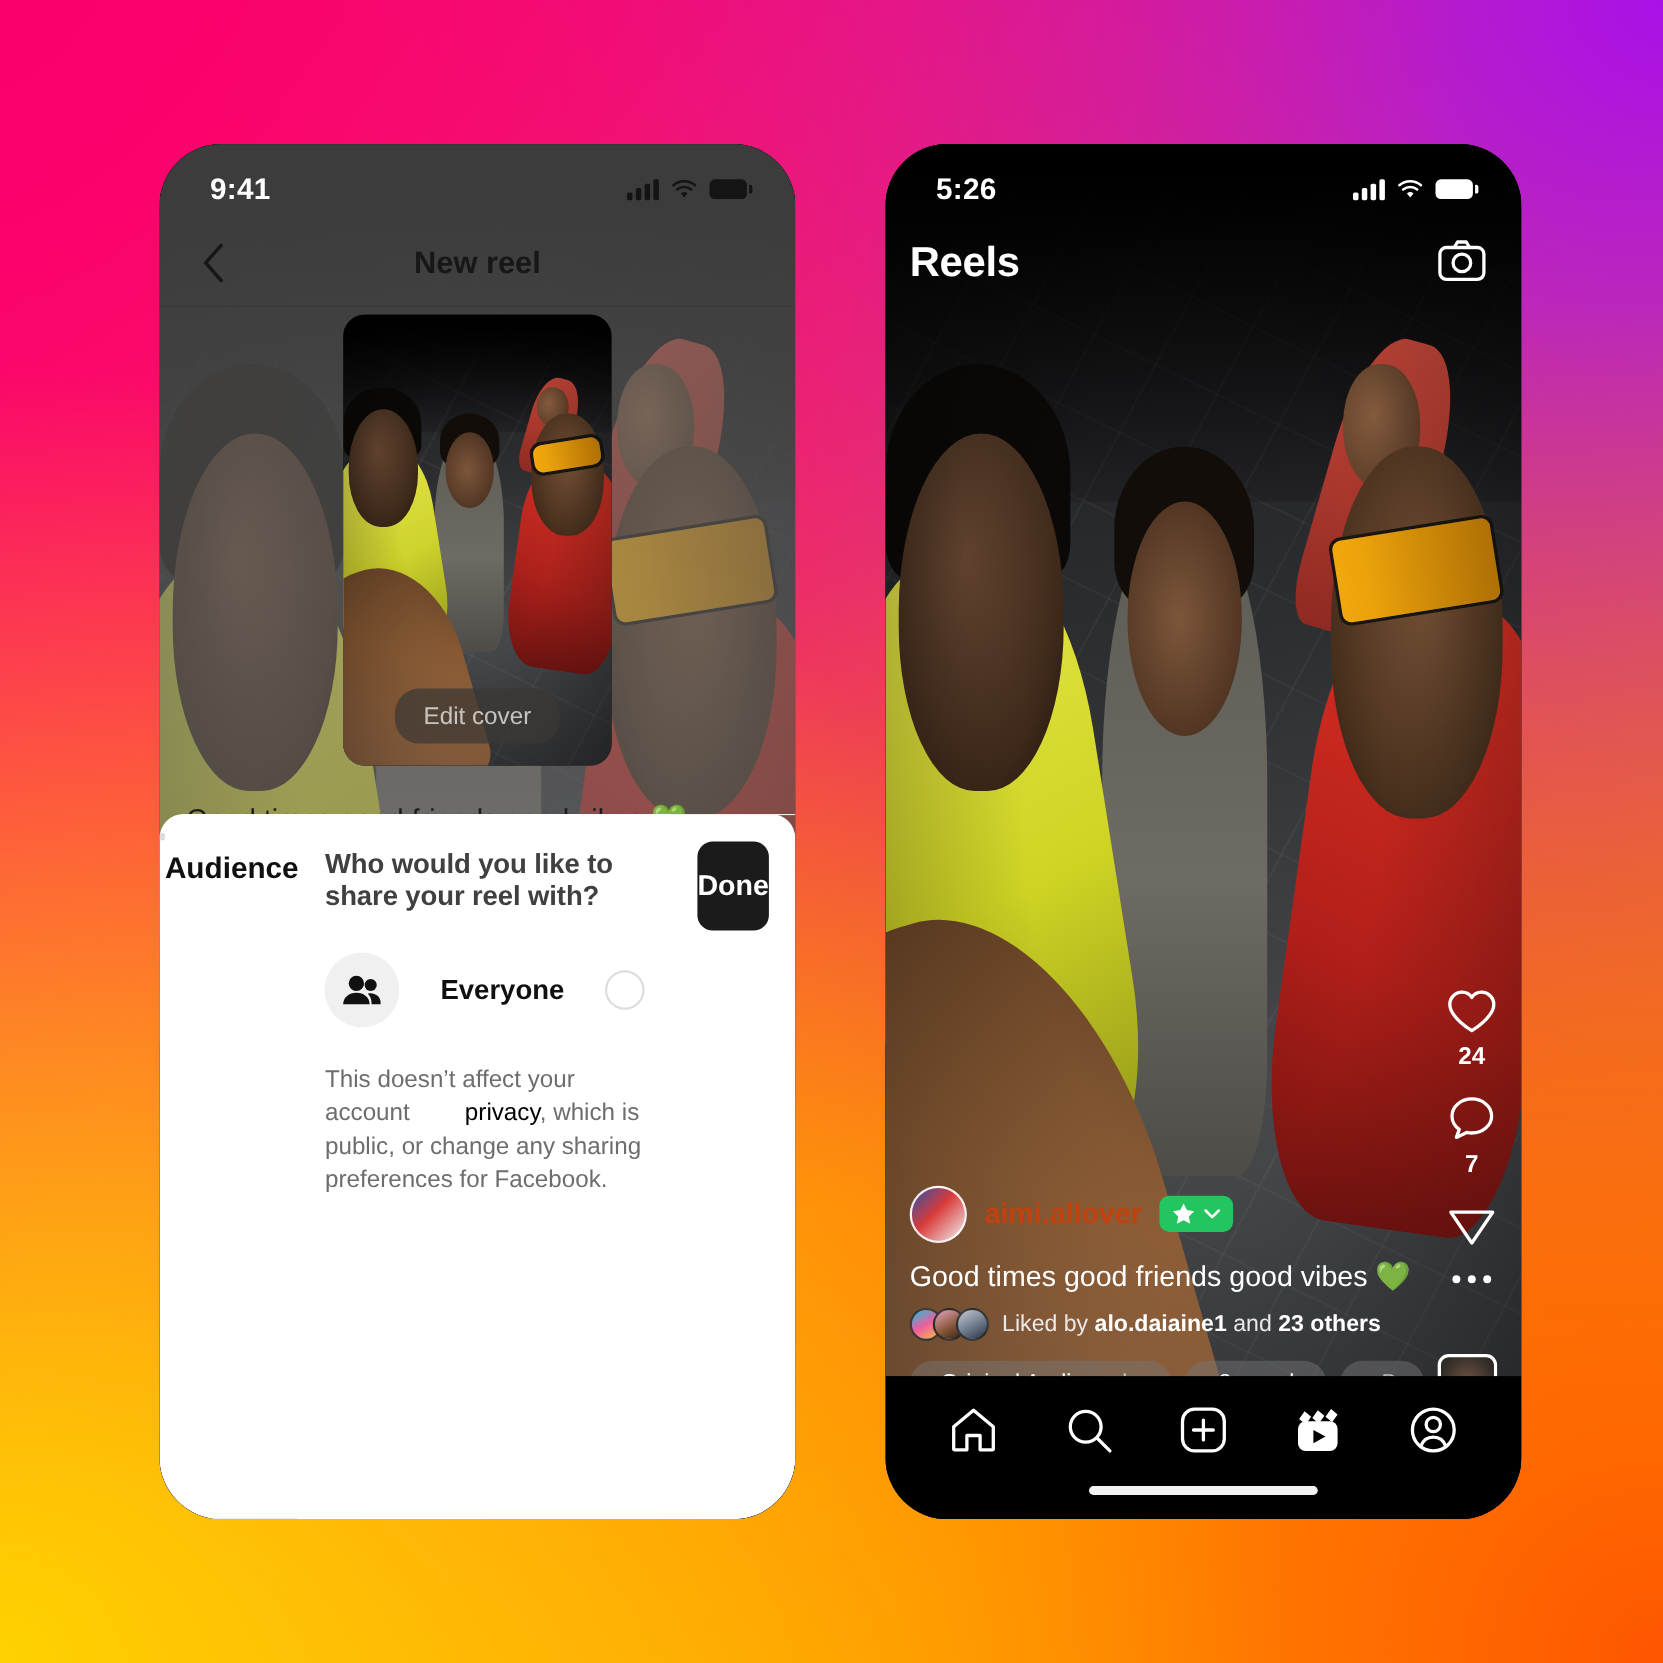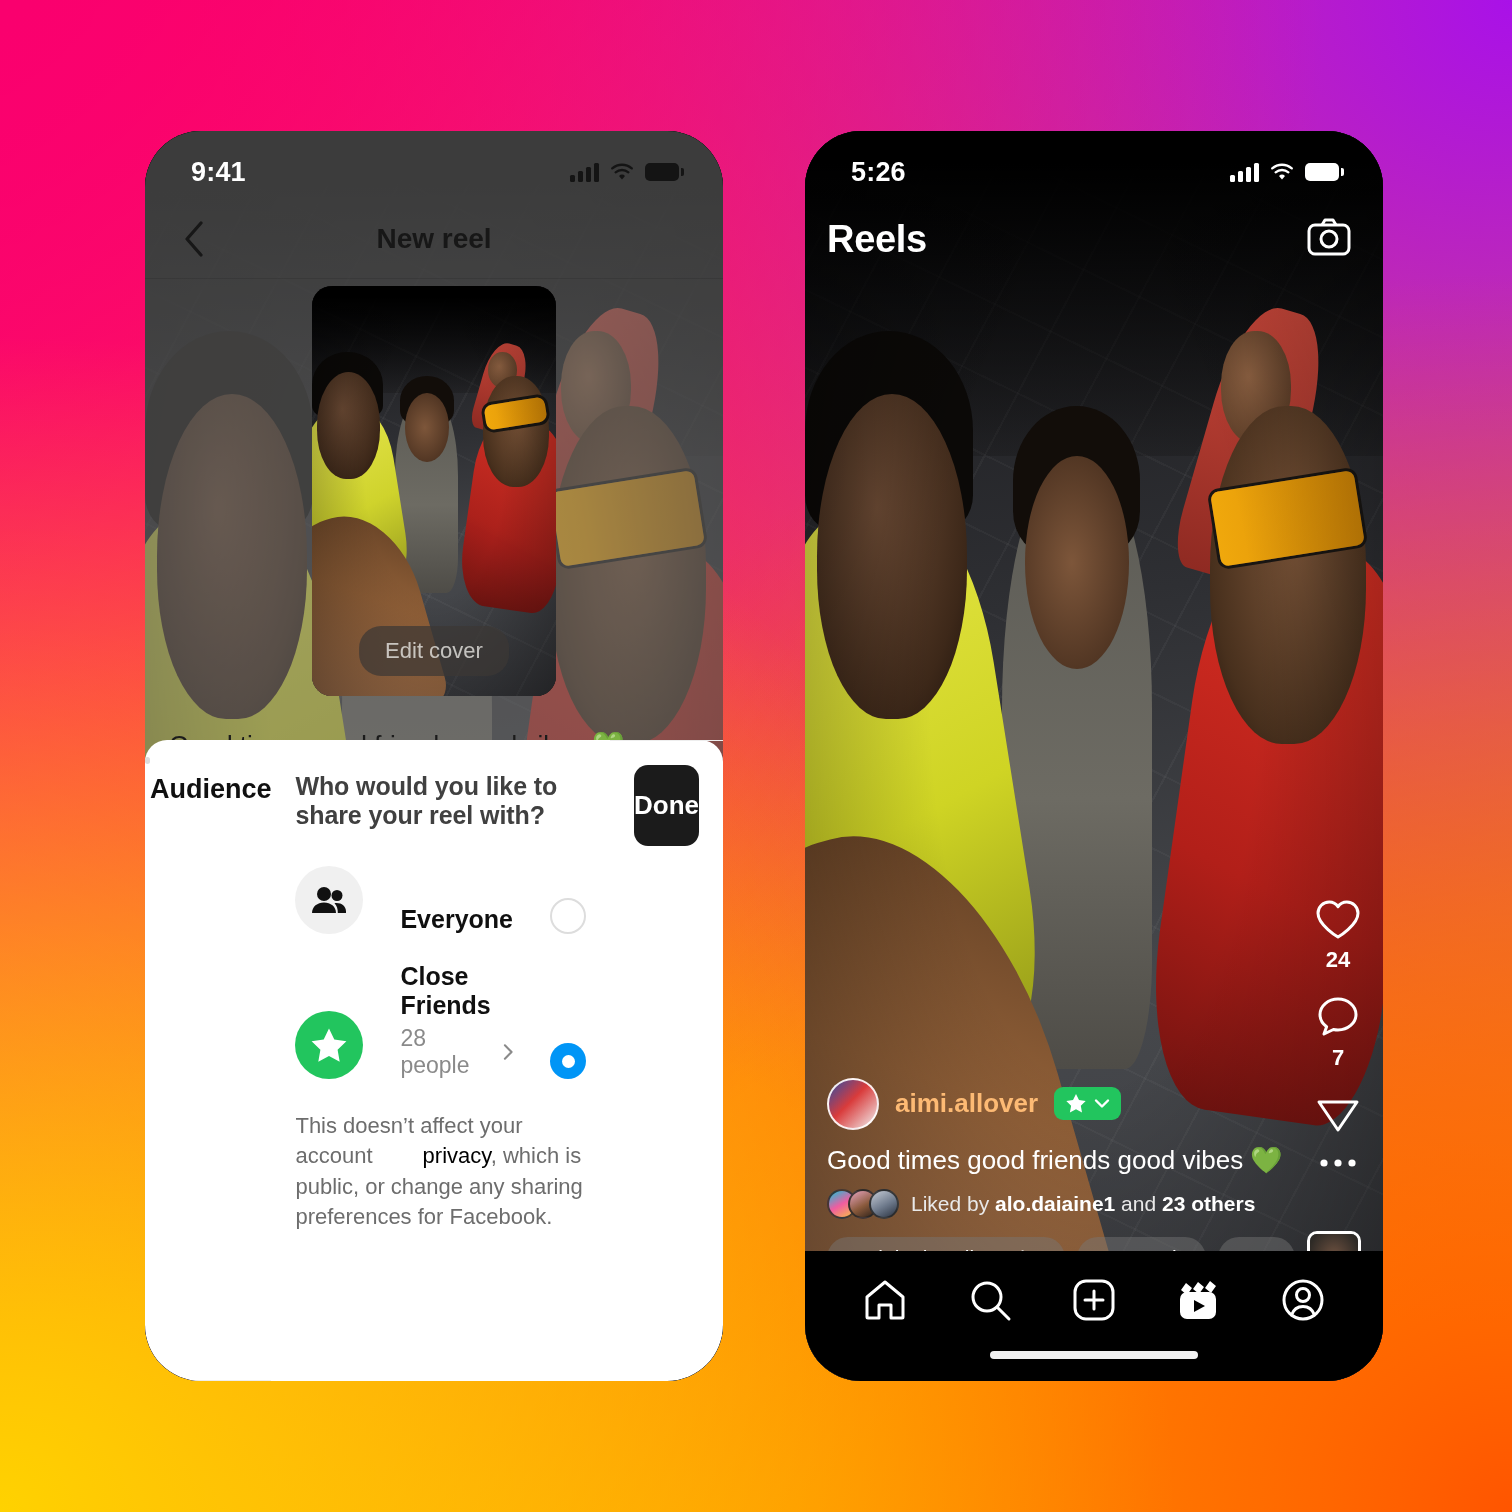--- a/index.html
+++ b/index.html
@@ -88,21 +88,21 @@
   .grabber { width: 60px; height: 7px; border-radius: 4px; background: #dcdcdc; margin: 17px auto 0; }
   .sheet-title {
     text-align: center; font-size: 27px; font-weight: 700; color: #101010;
     padding: 34px 0 30px; border-bottom: 1px solid #eeeeee;
   }
   .sheet-body { padding: 0 24px; }
   .sheet-question {
     font-size: 25px; font-weight: 700; color: #404040;
     padding: 32px 0 22px; letter-spacing: -.1px;
   }
-  .option-row { display: flex; align-items: flex-end; gap: 37px; padding: 14px 0; }
+  .option-row { display: flex; align-items: center; gap: 37px; padding: 14px 0; }
   .opt-icon { width: 68px; height: 68px; border-radius: 50%; flex: 0 0 auto; display: flex; align-items: center; justify-content: center; }
   .opt-icon.everyone { background: #f0f0f0; }
   .opt-icon.closefriends { background: #22C55E; }
   .opt-text { flex: 1; }
   .opt-label { font-size: 25px; font-weight: 700; color: #101010; }
   .opt-sub { font-size: 23px; color: #8a8a8a; margin-top: 5px; display: flex; align-items: center; gap: 6px; }
   .radio { width: 36px; height: 36px; border-radius: 50%; flex: 0 0 auto; }
   .radio.off { border: 2.5px solid #dddddd; }
   .radio.on  { background: #0095F6; display: flex; align-items: center; justify-content: center; }
   .radio.on:after { content: ""; width: 13px; height: 13px; border-radius: 50%; background: #fff; }
@@ -131,21 +131,21 @@
   }
   .action { display: flex; flex-direction: column; align-items: center; margin-bottom: 22px; }
   .action-count { color: #fff; font-size: 22px; font-weight: 600; margin-top: 6px; }
 
   .reel-info { position: absolute; left: 22px; right: 120px; bottom: 162px; }
   .user-row { display: flex; align-items: center; gap: 16px; }
   .avatar-ring {
     width: 52px; height: 52px; border-radius: 50%; overflow: hidden;
     border: 2px solid rgba(255,255,255,.9); flex: 0 0 auto; position: relative;
   }
-  .username { color: #fdba74; font-size: 26px; font-weight: 700; }
+  .username { color: #c2410c; font-size: 26px; font-weight: 700; }
   .cf-badge {
     background: #22C55E; border-radius: 9px; padding: 6px 11px;
     display: flex; align-items: center; gap: 7px;
   }
   .reel-caption { color: #fff; font-size: 26px; margin-top: 14px; line-height: 1.25; white-space: nowrap; }
   .liked-row { display: flex; align-items: center; gap: 12px; margin-top: 13px; }
   .liked-avatars { display: flex; }
   .liked-avatars span {
     width: 30px; height: 30px; border-radius: 50%; border: 2px solid rgba(40,40,40,.85);
     margin-left: -9px; display: block;
@@ -354,37 +354,20 @@
             <path d="M2 28c0-6.4 5.4-10.5 12-10.5S26 21.6 26 28H2z" fill="#111"></path>
             <path d="M26.5 18c5.3 0 9.5 3.4 9.5 8.2V28h-8.2c.2-3.9-1-7.3-3.3-9.7.6-.2 1.3-.3 2-.3z" fill="#111"></path>
           </svg>
         </div>
         <div class="opt-text">
           <div class="opt-label">Everyone</div>
         </div>
         <div class="radio off"></div>
       </div>
 
-      <div class="option-row">
-        <div class="opt-icon closefriends">
-          <svg width="40" height="38" viewBox="0 0 40 38">
-            <path d="M20 2.5l5.3 11 12.1 1.7-8.8 8.5 2.1 12-10.7-5.7L9.3 35.7l2.1-12L2.6 15.2l12.1-1.7z" fill="#fff"></path>
-          </svg>
-        </div>
-        <div class="opt-text">
-          <div class="opt-label">Close Friends</div>
-          <div class="opt-sub">
-            <span>28 people</span>
-            <svg width="11" height="18" viewBox="0 0 11 18">
-              <path d="M2 2l7 7-7 7" stroke="#8a8a8a" stroke-width="2.2" fill="none" stroke-linecap="round" stroke-linejoin="round"></path>
-            </svg>
-          </div>
-        </div>
-        <div class="radio on"></div>
-      </div>
 
       <div class="disclaimer"><span>This doesn’t affect your account </span><b>privacy</b><span>, which is public, or change any sharing preferences for Facebook.</span></div>
     </div>
 
     <div class="sheet-footer">
       <button class="done-btn">Done</button>
       
     </div>
   </div>
 </div>

